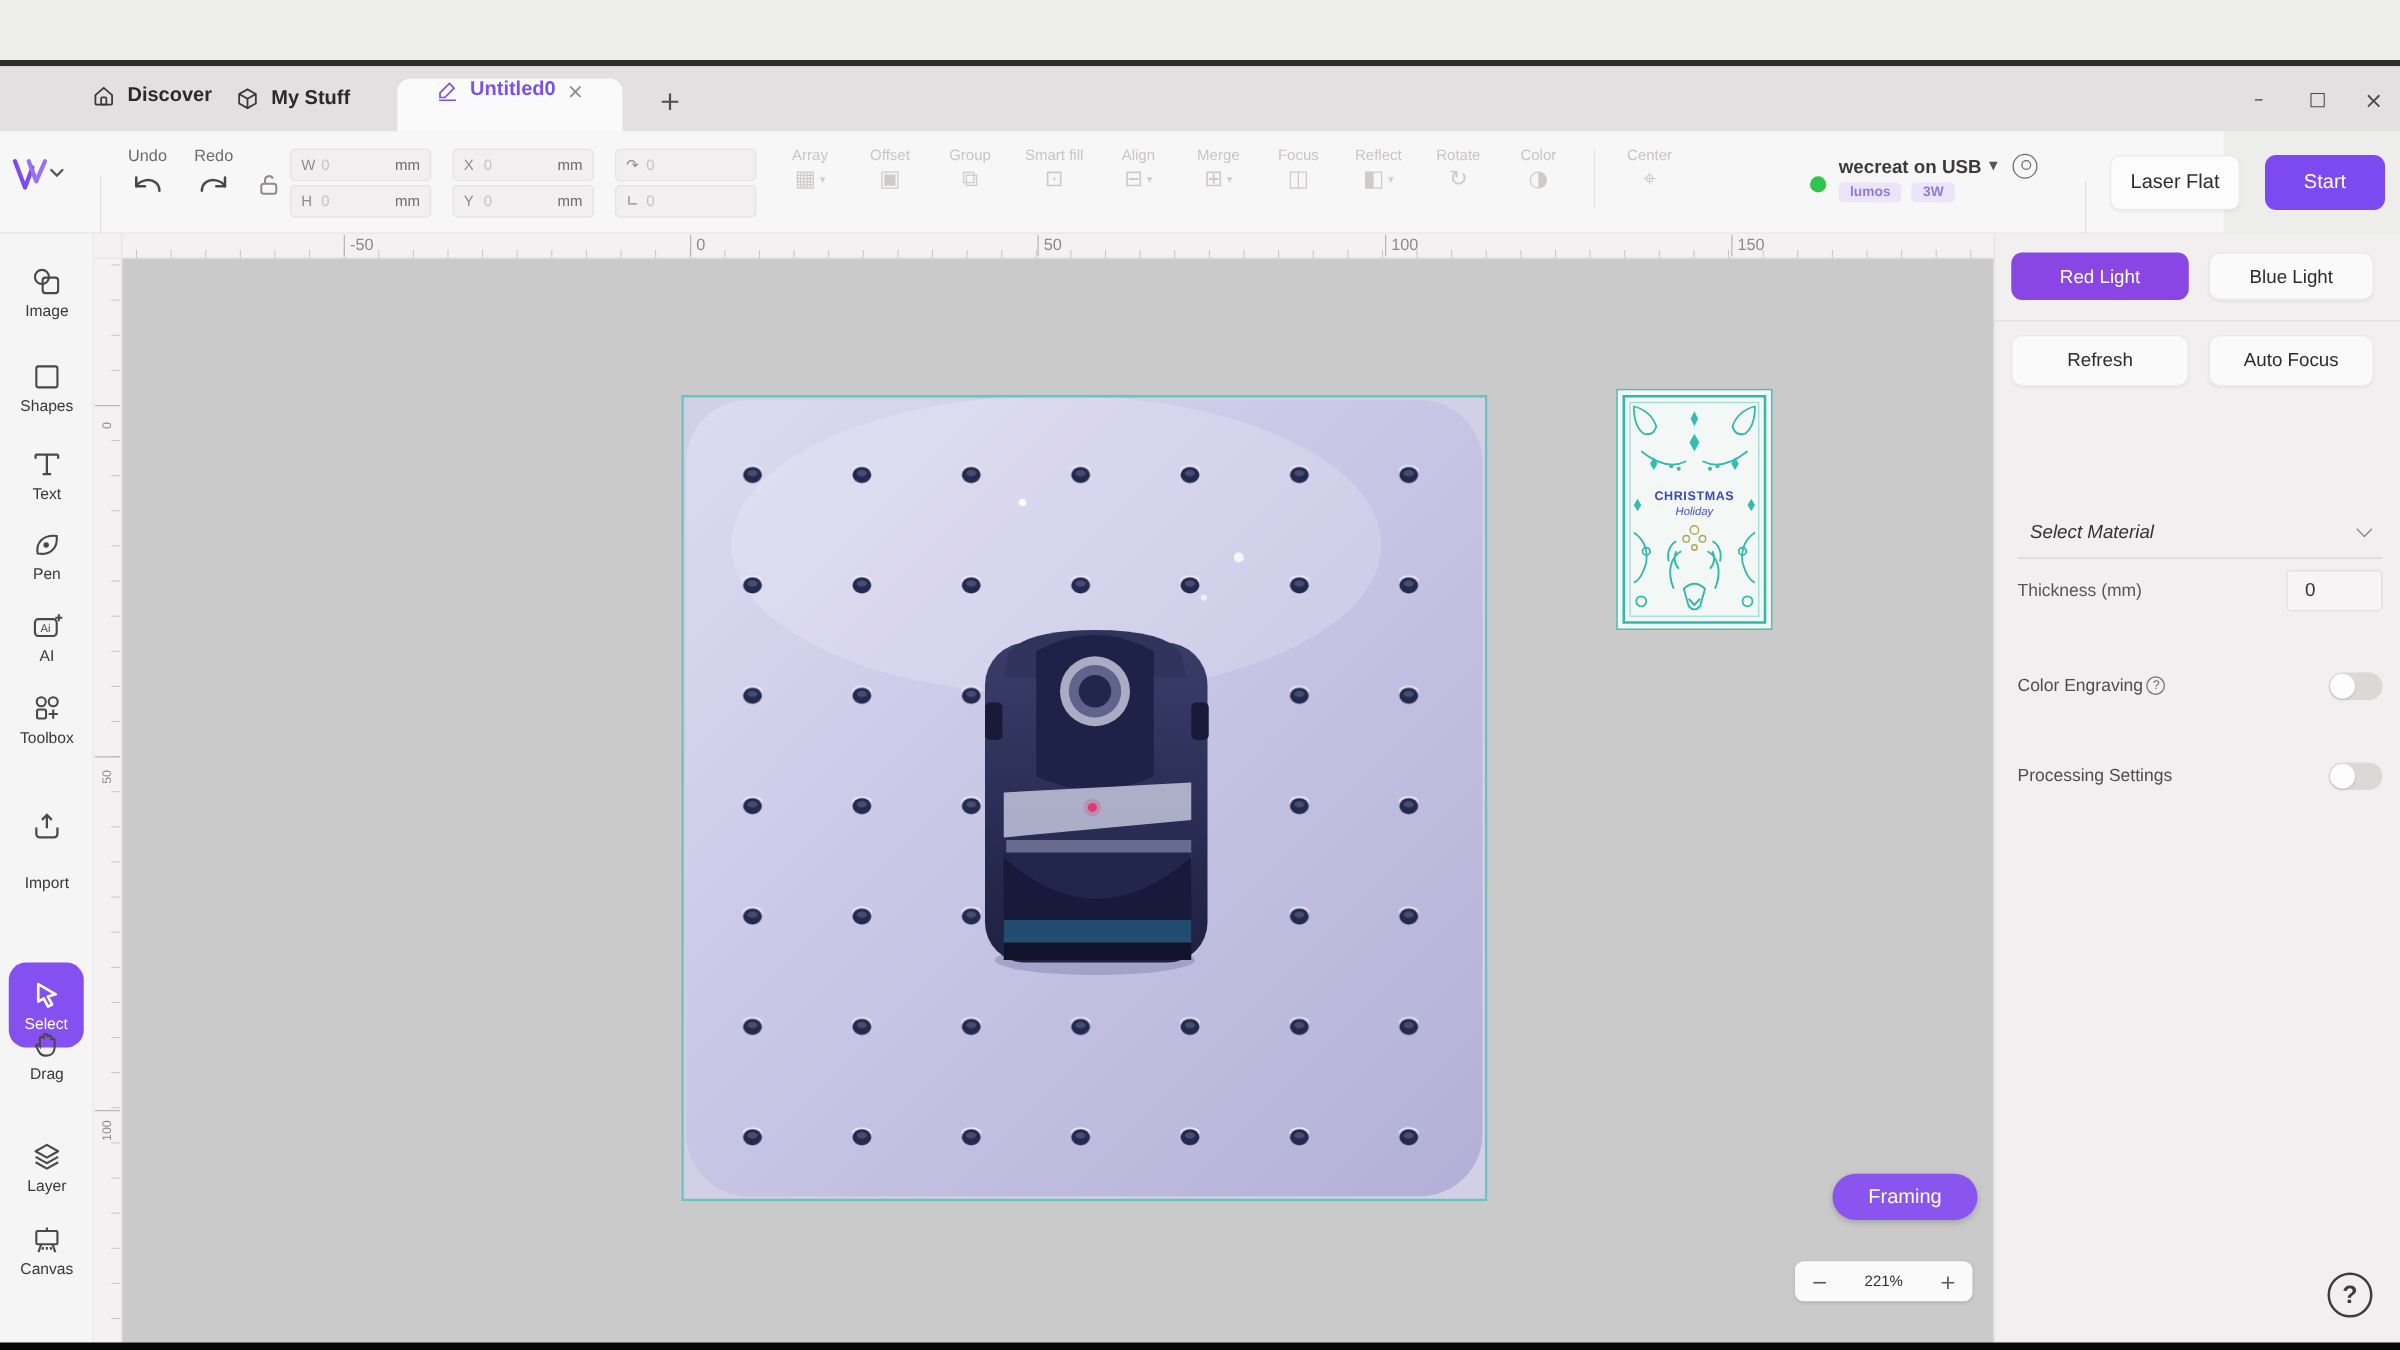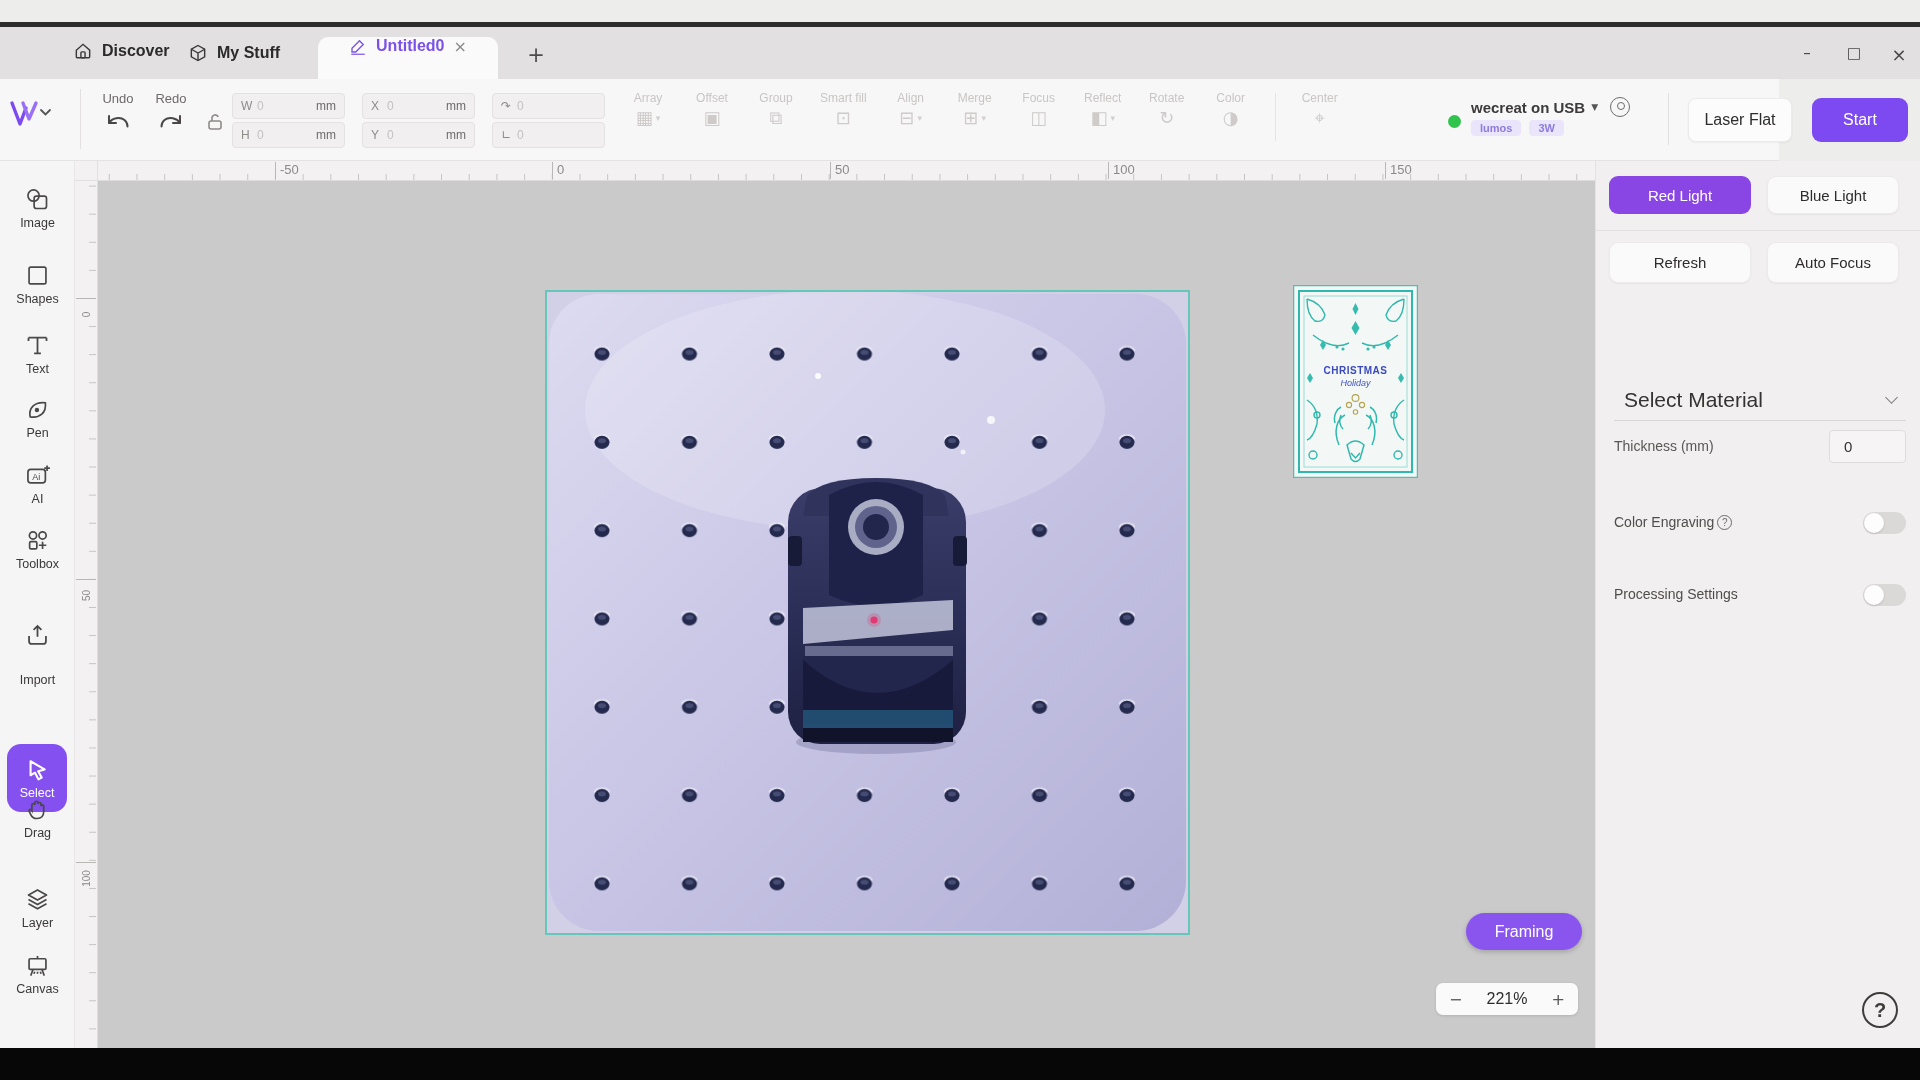--- a/index.html
+++ b/index.html
@@ -1,19 +1,19 @@
 <!DOCTYPE html>
 <html><head>
 <meta charset="utf-8">
 <style>
   html,body{margin:0;padding:0;background:#0a0a0a;}
   *{box-sizing:border-box;font-family:"Liberation Sans",sans-serif;}
   .glyph{font-family:"DejaVu Sans",sans-serif;}
   #screen{position:relative;width:1920px;height:1080px;overflow:hidden;background:#ededec;}
-  .abs{position:absolute;}
+  .abs{position:absolute;margin-top:26px;}
 
   
   #top-strip{left:0;top:0;width:1920px;height:22px;background:#ededec;}
   #seam{left:0;top:22px;width:1920px;height:5px;background:#2d2d2d;}
   #bottom-bar{left:0;top:1048px;width:1920px;height:32px;background:#070707;}
 
   
   #tabbar{left:0;top:27px;width:1920px;height:52px;background:#e2e0e0;}
   .tab{position:absolute;display:flex;align-items:center;gap:9px;color:#2b2a2a;font-size:16px;font-weight:bold;cursor:default;}
   .tab svg{display:block;}
@@ -74,38 +74,38 @@
   .rl-vnum{position:absolute;left:1px;width:20px;border-top:1px solid #b9b6b6;font-size:10px;color:#8c8989;}
   .rl-vnum span{display:block;transform:rotate(-90deg);margin-top:10px;text-align:center;}
 
   
   #canvas{left:98px;top:181px;width:1497px;height:867px;background:#cbcacb;overflow:hidden;}
   #bed{position:absolute;left:447px;top:109px;width:645px;height:645px;}
   #design{position:absolute;left:1195px;top:104px;width:125px;height:193px;}
   #framing-btn{position:absolute;left:1368px;top:732px;width:116px;height:37px;background:#8a55ef;border-radius:19px;color:#fff;font-size:16px;display:flex;align-items:center;justify-content:center;box-shadow:0 2px 5px rgba(0,0,0,.2);}
   #zoom-ctl{position:absolute;left:1338px;top:802px;width:142px;height:32px;background:#fbfafa;border-radius:7px;display:flex;align-items:center;justify-content:space-between;padding:0 13px;box-shadow:0 1px 3px rgba(0,0,0,.12);}
   #zoom-ctl .z-sign{color:#5a5757;font-size:16px;}
-  #zoom-ctl .z-level{color:#2e2c2c;font-size:16px;}
+  #zoom-ctl .z-level{color:#2e2c2c;font-size:12px;}
 
   
   #panel{left:1595px;top:161px;width:325px;height:887px;background:#f1efef;border-left:1px solid #e4e2e2;}
   .pbtn{position:absolute;height:38px;border-radius:9px;display:flex;align-items:center;justify-content:center;font-size:15px;}
   .pbtn.white{background:#fbfafa;color:#2e2c2c;border:1px solid #eceaea;box-shadow:0 1px 2px rgba(0,0,0,.05);}
   #red-light-btn{left:13px;top:15px;width:142px;background:#8a46e4;color:#fff;}
   #blue-light-btn{left:171px;top:15px;width:132px;}
   #panel-hr1{position:absolute;left:0;top:69px;width:325px;height:1px;background:#e3e1e1;}
   #refresh-btn{left:13px;top:81px;width:142px;height:41px;}
   #autofocus-btn{left:171px;top:81px;width:132px;height:41px;}
   #mat-tabs{position:absolute;left:0px;top:168px;width:325px;height:42px;}
   #mat-tab-material{position:absolute;left:18px;top:8px;font-size:14px;color:#5a5656;}
   #mat-tab-preview{position:absolute;left:177px;top:8px;font-size:14px;color:#5f5b5b;}
   #mat-vdiv{position:absolute;left:158px;top:0px;width:1px;height:32px;background:#dcdada;}
   #mat-underline{position:absolute;left:18px;top:41px;width:292px;height:1px;background:#dcdada;}
   #select-material{position:absolute;left:18px;top:218px;width:292px;height:42px;border-bottom:1px solid #d8d6d6;display:flex;align-items:center;justify-content:space-between;padding:0 10px;}
-  #select-material .sm-text{font-size:21px;color:#343232;}
+  #select-material .sm-text{font-size:15px;color:#343232;font-style:italic;}
   .chev{width:9px;height:9px;border-right:1.6px solid #7a7676;border-bottom:1.6px solid #7a7676;transform:rotate(45deg);margin-top:-5px;}
   #thickness-row{position:absolute;left:18px;top:269px;width:292px;height:33px;}
   #thickness-label{position:absolute;left:0;top:8px;font-size:14px;color:#5a5656;}
   #thickness-input{position:absolute;left:215px;top:0;width:77px;height:33px;background:#f6f4f4;border:1px solid #dedcdc;border-radius:4px;font-size:15px;color:#343232;display:flex;align-items:center;padding-left:14px;}
   .toggle-row{position:absolute;left:18px;width:292px;height:22px;}
   .toggle-row .t-label{position:absolute;left:0;top:2px;font-size:14px;color:#504c4c;display:flex;align-items:center;gap:3px;}
   .qmark{width:15px;height:15px;border:1.2px solid #6f6b6b;border-radius:50%;font-size:10px;color:#6f6b6b;display:inline-flex;align-items:center;justify-content:center;}
   .toggle{position:absolute;right:0;top:0;width:43px;height:22px;background:#dbd8d8;border-radius:11px;}
   .toggle::before{content:"";position:absolute;left:1px;top:1px;width:20px;height:20px;background:#fdfdfd;border-radius:50%;box-shadow:0 1px 2px rgba(0,0,0,.15);}
   #help-circle{position:absolute;left:266px;top:831px;width:36px;height:36px;border:2.4px solid #3f3c3c;border-radius:50%;display:flex;align-items:center;justify-content:center;font-size:20px;font-weight:bold;color:#3f3c3c;}

